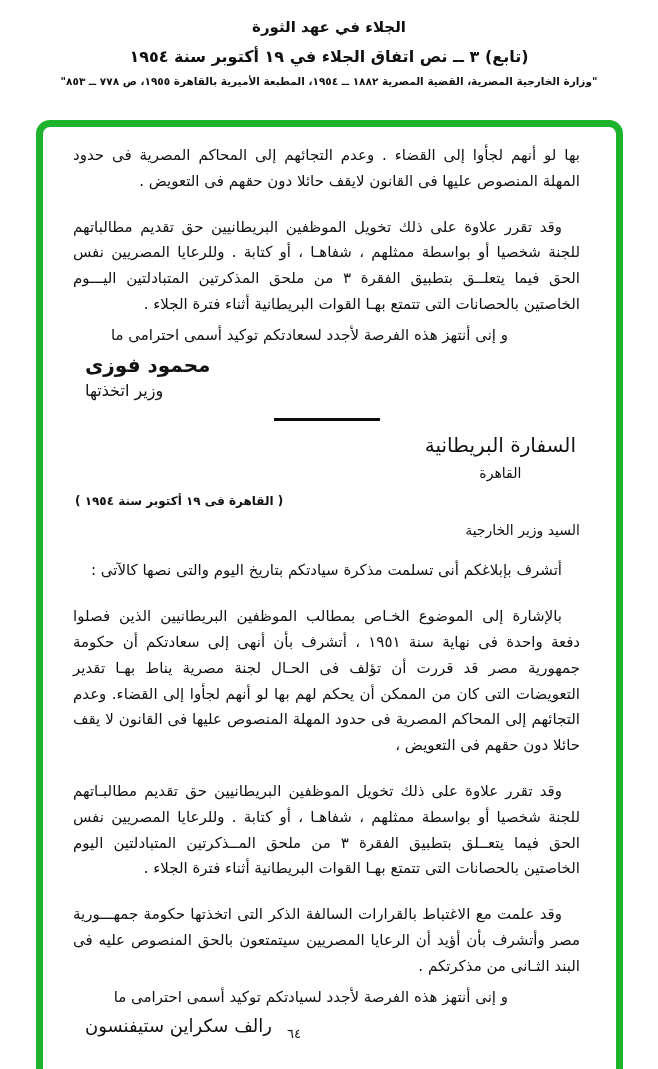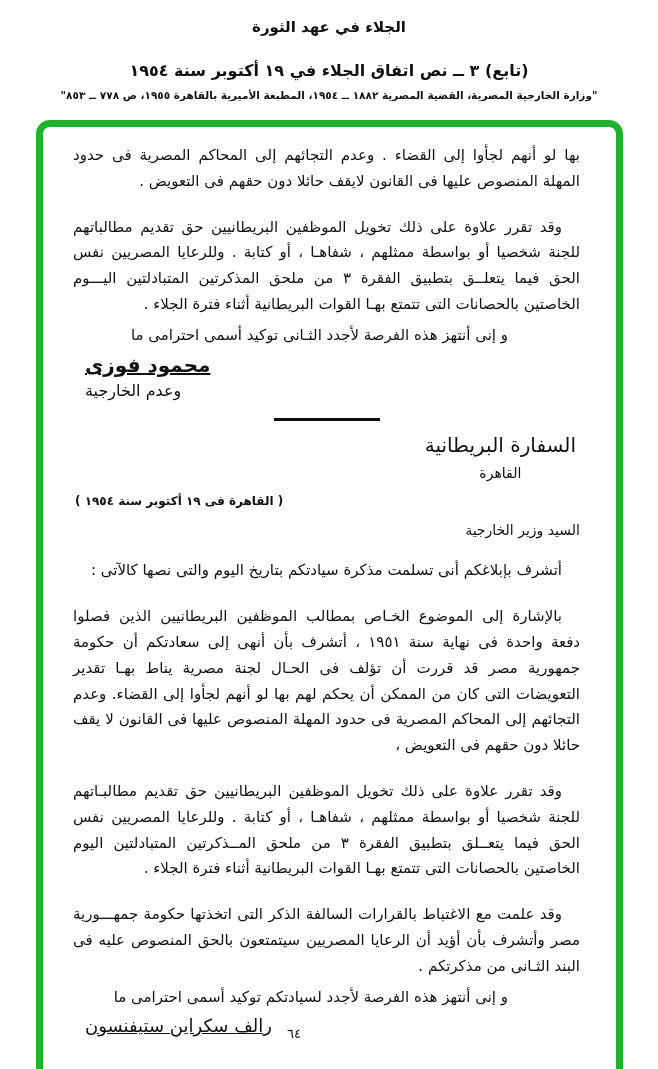--- a/index.html
+++ b/index.html
@@ -3,33 +3,33 @@
 <meta charset="utf-8">
 <style>
   html,body{margin:0;padding:0;}
   body{
     width:658px;height:1069px;position:relative;background:#ffffff;
     font-family:"DejaVu Sans", sans-serif;color:#111;direction:rtl;overflow:hidden;
   }
   
   .page-header{position:absolute;top:18px;left:0;width:658px;text-align:center;}
   .doc-title{font-size:15px;font-weight:bold;letter-spacing:0;}
-  .doc-subtitle{font-size:16px;font-weight:bold;margin-top:25px;}
+  .doc-subtitle{font-size:16px;font-weight:bold;margin-top:11px;}
   .doc-source{font-size:10.5px;font-weight:bold;margin-top:9px;white-space:nowrap;}
   
   .doc-box{
     position:absolute;left:36px;top:120px;width:587px;height:1000px;box-sizing:border-box;
     border:7px solid #6d28d9;border-radius:14px;background:#fff;
     padding:16px 36px 10px 30px;overflow:hidden;
   }
   .para{font-size:15px;line-height:1.72;text-align:justify;margin:0 0 5px 0;}
   .para.indent{text-indent:18px;margin-top:20px;}
   .closing-line{font-size:15px;line-height:1.7;margin:2px 0 2px 0;padding-right:72px;text-align:right;}
   .signature-block{text-align:left;direction:rtl;padding-left:12px;margin-top:4px;}
-  .sig-name{font-size:20px;font-weight:bold;line-height:1.35;text-decoration:underline;}
+  .sig-name{font-size:20px;font-weight:bold;line-height:1.35;}
   .sig-role{font-size:16px;line-height:1.45;}
   .divider{width:106px;height:3px;background:#0a0a0a;margin:16px auto 10px auto;}
   .embassy-block{text-align:right;padding-right:4px;margin-top:6px;}
   .embassy-inner{display:inline-block;text-align:center;}
   .embassy-name{font-size:20px;line-height:1.4;}
   .embassy-city{font-size:14px;line-height:1.5;margin-top:4px;}
   .date-line{font-size:12px;font-weight:bold;text-align:left;direction:rtl;margin:10px 0 14px 0;padding-left:2px;}
   .salutation{font-size:14px;margin:6px 0 10px 0;}
   .sig-name-2{font-size:18px;font-weight:normal;}
   
@@ -41,25 +41,25 @@
 <div class="page-header">
   <div class="doc-title">الجلاء في عهد الثورة</div>
   <div class="doc-subtitle">(تابع) ٣ ــ نص اتفاق الجلاء في ١٩ أكتوبر سنة ١٩٥٤</div>
   <div class="doc-source">"وزارة الخارجية المصرية، القضية المصرية ١٨٨٢ ــ ١٩٥٤، المطبعة الأميرية بالقاهرة ١٩٥٥، ص ٧٧٨ ــ ٨٥٣"</div>
 </div>
 
 <div class="doc-box" style="border-color: rgb(29, 179, 44);">
 
   <p class="para">بها لو أنهم لجأوا إلى القضاء . وعدم التجائهم إلى المحاكم المصرية فى حدود المهلة المنصوص عليها فى القانون لايقف حائلا دون حقهم فى التعويض .</p>
   <p class="para indent">وقد تقرر علاوة على ذلك تخويل الموظفين البريطانيين حق تقديم مطالباتهم للجنة شخصيا أو بواسطة ممثلهم ، شفاهـا ، أو كتابة . وللرعايا المصريين نفس الحق فيما يتعلــق بتطبيق الفقرة ٣ من ملحق المذكرتين المتبادلتين اليـــوم الخاصتين بالحصانات التى تتمتع بهـا القوات البريطانية أثناء فترة الجلاء .</p>
-  <p class="closing-line">و إنى أنتهز هذه الفرصة لأجدد الثـانى توكيد أسمى احترامى ما</p>
+  <p class="closing-line">و إنى أنتهز هذه الفرصة لأجدد لسعادتكم توكيد أسمى احترامى ما</p>
 
   <div class="signature-block">
     <div class="sig-name">محمود فوزى</div>
-    <div class="sig-role">وعدم الخارجية</div>
+    <div class="sig-role">وزير اتخذتها</div>
   </div>
 
   <div class="divider"></div>
 
   <div class="embassy-block">
     <div class="embassy-inner">
       <div class="embassy-name">السفارة البريطانية</div>
       <div class="embassy-city">القاهرة</div>
     </div>
   </div>

